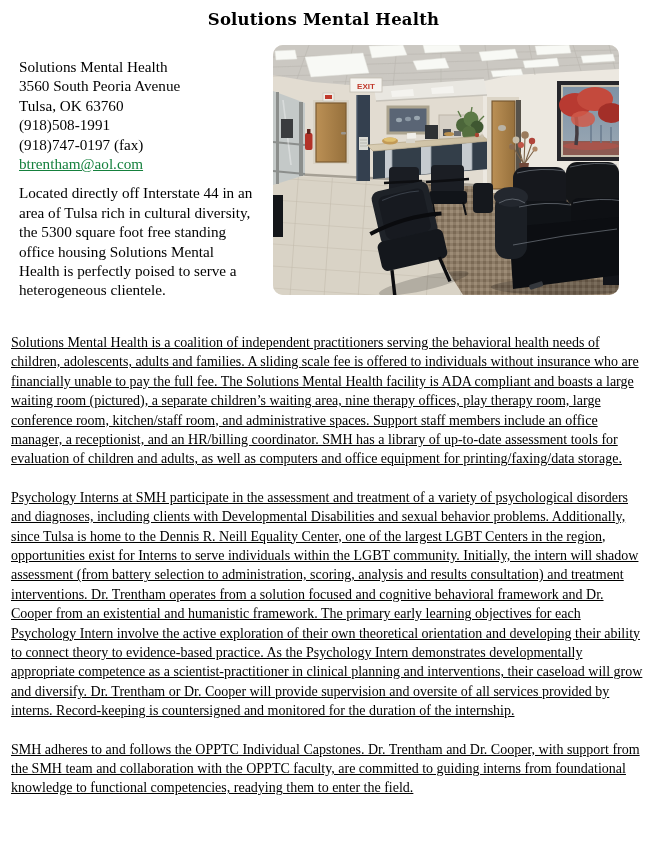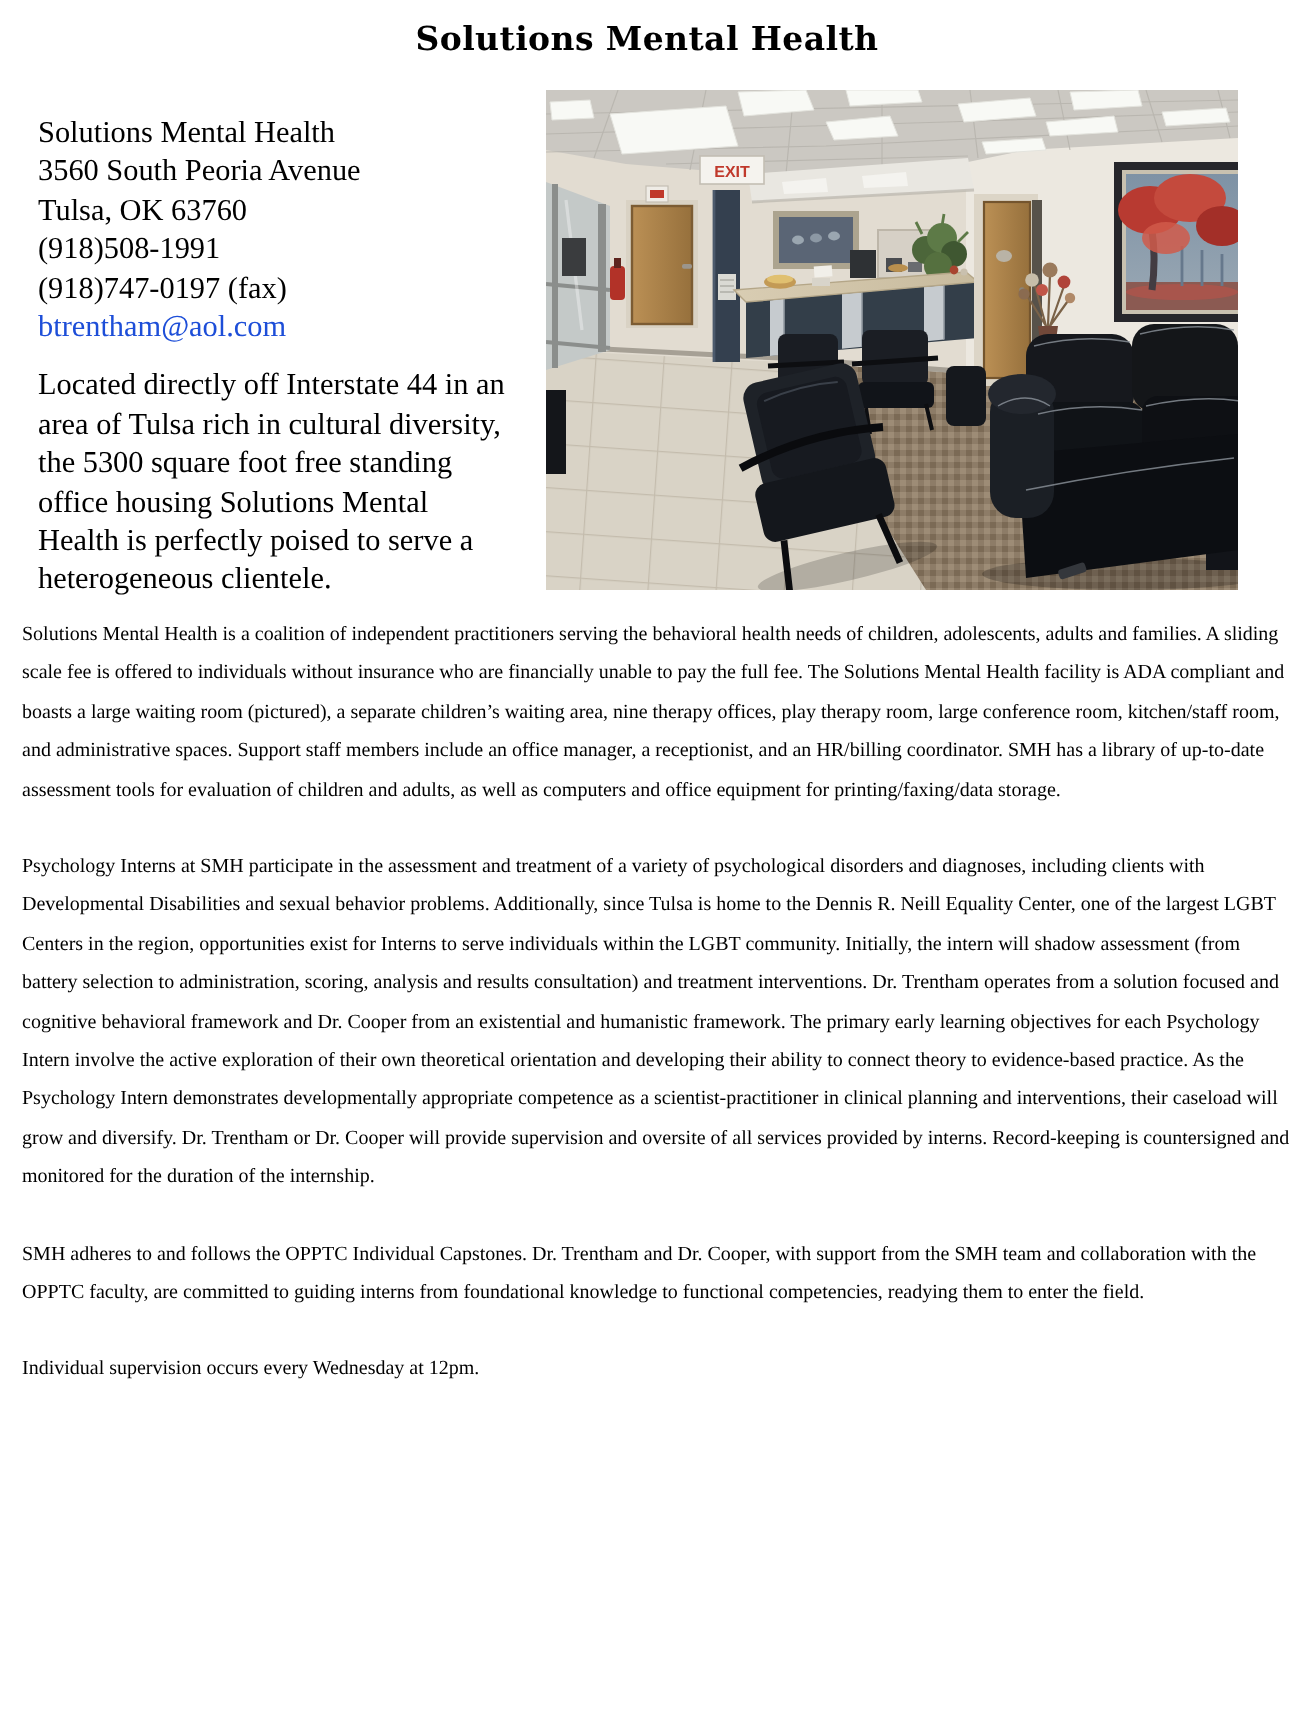--- a/index.html
+++ b/index.html
@@ -8,28 +8,28 @@
   .page { padding:8px 9px 0 11px; box-sizing:border-box; }
 
   .doc-title { font-family:"DejaVu Serif", serif; font-weight:bold;
                font-size:16.5px; text-align:center; margin:2px 10px 0 0;
                letter-spacing:.2px; }
 
   .top-row { display:flex; margin-top:16px; }
   .left-col { width:252px; flex:none; padding:12px 0 0 8px; box-sizing:border-box;
               font-size:15.2px; line-height:19.4px; }
   .contact-line { white-space:nowrap; }
-  .email-link { color:#1d4ed8; cursor:pointer; }
+  .email-link { color:#15803d; text-decoration:underline; cursor:pointer; }
   .intro-para { margin:10px 10px 0 0; }
 
   .photo-frame { width:346px; height:250px; margin-left:10px; flex:none;
-                 overflow:hidden; }
+                 overflow:hidden;border-radius:10px; }
   .photo-frame svg { display:block; }
 
-  .body-text { margin-top:8px; font-size:10px; line-height:19.4px; }
+  .body-text { margin-top:33px; font-size:14px; line-height:19.4px;text-decoration:underline; }
   .body-text p { margin:0 0 19px 0; }
   .body-text p:last-child { margin-bottom:0; }
 </style>
 </head>
 <body>
 
 <div class="page">
 
   <h1 class="doc-title">Solutions Mental Health</h1>
 
@@ -272,16 +272,15 @@
 
         <rect x="256" y="238" width="14" height="5" rx="1.5" transform="rotate(-18 263 240)" fill="#34373c"></rect>
       </svg>
     </div>
   </div>
 
   <div class="body-text">
     <p>Solutions Mental Health is a coalition of independent practitioners serving the behavioral health needs of children, adolescents, adults and families. A sliding scale fee is offered to individuals without insurance who are financially unable to pay the full fee. The Solutions Mental Health facility is ADA compliant and boasts a large waiting room (pictured), a separate children’s waiting area, nine therapy offices, play therapy room, large conference room, kitchen/staff room, and administrative spaces. Support staff members include an office manager, a receptionist, and an HR/billing coordinator. SMH has a library of up-to-date assessment tools for evaluation of children and adults, as well as computers and office equipment for printing/faxing/data storage.</p>
     <p>Psychology Interns at SMH participate in the assessment and treatment of a variety of psychological disorders and diagnoses, including clients with Developmental Disabilities and sexual behavior problems. Additionally, since Tulsa is home to the Dennis R. Neill Equality Center, one of the largest LGBT Centers in the region, opportunities exist for Interns to serve individuals within the LGBT community. Initially, the intern will shadow assessment (from battery selection to administration, scoring, analysis and results consultation) and treatment interventions. Dr. Trentham operates from a solution focused and cognitive behavioral framework and Dr. Cooper from an existential and humanistic framework. The primary early learning objectives for each Psychology Intern involve the active exploration of their own theoretical orientation and developing their ability to connect theory to evidence-based practice. As the Psychology Intern demonstrates developmentally appropriate competence as a scientist-practitioner in clinical planning and interventions, their caseload will grow and diversify. Dr. Trentham or Dr. Cooper will provide supervision and oversite of all services provided by interns. Record-keeping is countersigned and monitored for the duration of the internship.</p>
     <p>SMH adheres to and follows the OPPTC Individual Capstones.  Dr. Trentham and Dr. Cooper, with support from the SMH team and collaboration with the OPPTC faculty, are committed to guiding interns from foundational knowledge to functional competencies, readying them to enter the field.</p>
-    <p>Individual supervision occurs every Wednesday at 12pm.</p>
   </div>
 
 </div>
 
 </body></html>

